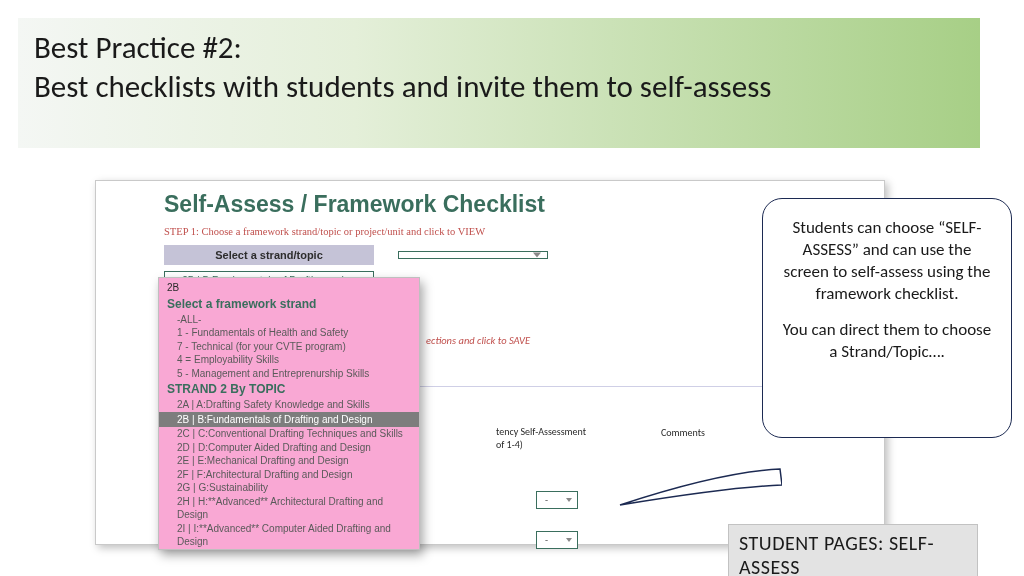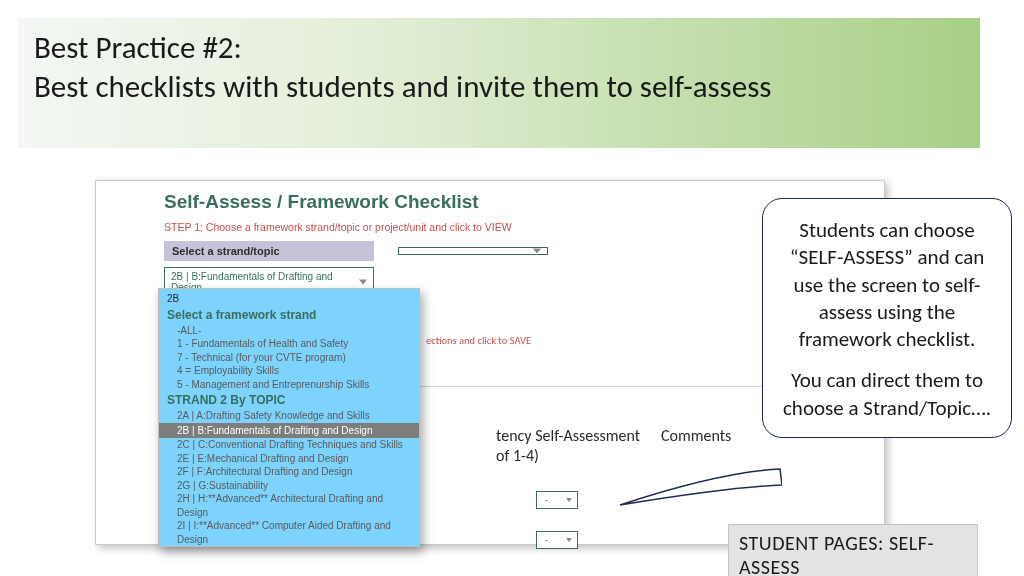--- a/index.html
+++ b/index.html
@@ -33,33 +33,35 @@
     background: #fff;
     border: 1px solid #c9c9c9;
     box-shadow: 3px 3px 8px rgba(0,0,0,0.25);
   }
   .panel-inner {
     padding: 10px 22px 8px 68px;
     font-family: Arial, sans-serif;
   }
   .panel-title {
     color: #3a6e5d;
-    font-size: 19px;
+    font-size: 23px;
     font-weight: bold;
     margin-bottom: 6px;
   }
   .step-text {
     color: #c0504d;
     font-size: 10.5px;
     margin: 8px 0 8px 0;
+    font-family: Liberation Serif, serif;
   }
   .selector-row {
     display: flex;
     gap: 24px;
     align-items: flex-start;
+    text-align: center;
   }
   .sel-block { }
   .sel-header {
     background: #c5c3d7;
     color: #2d2d2d;
     font-size: 11px;
     font-weight: bold;
     padding: 4px 8px;
     width: 210px;
   }
@@ -88,23 +90,23 @@
     position: absolute;
     left: 165px;
     top: 153px;
     font-size: 10.5px;
     color: #c0504d;
     white-space: nowrap;
   }
   .dropdown-popup {
     position: absolute;
     left: 158px;
-    top: 288px;
+    top: 277px;
     width: 262px;
-    background: #7dd3fc;
+    background: #f9a8d4;
     border: 1px solid #bfbfbf;
     box-shadow: 3px 5px 10px rgba(0,0,0,0.35);
     font-family: Arial, sans-serif;
     font-size: 10px;
     color: #5a5a5a;
     line-height: 1.35;
     z-index: 5;
   }
   .dropdown-popup .dd-first {
     color: #2a2a2a;
@@ -120,21 +122,21 @@
   .dropdown-popup .dd-item {
     padding: 0 8px 0 18px;
   }
   .dropdown-popup .dd-selected {
     background: #7d7d7d;
     color: #fff;
     padding: 1px 8px 1px 18px;
   }
   .underlay-rowhdr {
     position: absolute;
-    font-size: 16px;
+    font-size: 10px;
     color: #2a2a2a;
   }
   .underlay-comp { left: 497px; top: 425px; line-height:1.25;}
   .underlay-comm { left: 665px; top: 425px; }
   .underlay-drafting { position:absolute; left:270px; top:502px; font-size:10px; color:#444;}
   .underlay-code1 { position:absolute; left:165px; top:457px; font-size:10px; color:#333;}
   .underlay-code2 { position:absolute; left:165px; top:532px; font-size:10px; color:#333;}
   .underlay-ann { position:absolute; left:270px; top:532px; font-size:10px; color:#333;}
   .rate-box {
     position:absolute;
@@ -157,21 +159,21 @@
   .callout {
     position: absolute;
     left: 762px;
     top: 198px;
     width: 250px;
     height: 240px;
     background: #fff;
     border: 1.5px solid #1c2a52;
     border-radius: 20px;
     padding: 18px 16px;
-    font-size: 21px;
+    font-size: 17px;
     color: #1a1a1a;
     text-align: center;
     line-height: 1.3;
     z-index: 10;
   }
   .callout-tail {
     position: absolute;
     left: 610px;
     top: 467px;
     width: 172px;
@@ -211,21 +213,21 @@
           <span>2B | B:Fundamentals of Drafting and Design</span>
         </div>
       </div>
       <div class="sel-block">
         <div class="sel-select sel2">
           <span></span>
         </div>
       </div>
     </div>
   </div>
-  <div class="step2-partial" style="left:330px;">ections and click to SAVE</div>
+  <div class="step2-partial" style="left:330px;font-style:italic;">ections and click to SAVE</div>
 
   <div class="underlay-line" style="top:205px; width:550px;"></div>
   <div class="underlay-rowhdr underlay-comp" style="left:400px; top:245px; white-space:pre-line;">tency Self-Assessment
 of 1-4)</div>
   <div class="underlay-rowhdr underlay-comm" style="left:565px; top:245px;">Comments</div>
   <div class="underlay-code1" style="left:70px; top:277px;">2.E</div>
   <div class="underlay-drafting" style="left:175px; top:322px;">related drafting materials.</div>
   <div class="underlay-code2" style="left:70px; top:352px;">2.B.01.02</div>
   <div class="underlay-ann" style="left:175px; top:352px;">Annotate a drawing by using</div>
   <div class="rate-box" style="left:440px; top:310px;">
@@ -245,20 +247,21 @@
       <div class="dd-item">1 - Fundamentals of Health and Safety</div>
       <div class="dd-item">7 - Technical (for your CVTE program)</div>
       <div class="dd-item">4 = Employability Skills</div>
       <div class="dd-item">5 - Management and Entreprenurship Skills</div>
     </div>
   <div class="dd-group">STRAND 2 By TOPIC</div>
   <div id="dd-b">
       <div class="dd-item">2A | A:Drafting Safety Knowledge and Skills</div>
       <div class="dd-selected">2B | B:Fundamentals of Drafting and Design</div>
       <div class="dd-item">2C | C:Conventional Drafting Techniques and Skills</div>
+      <div class="dd-item">2D | D:Computer Aided Drafting and Design</div>
       <div class="dd-item">2E | E:Mechanical Drafting and Design</div>
       <div class="dd-item">2F | F:Architectural Drafting and Design</div>
       <div class="dd-item">2G | G:Sustainability</div>
       <div class="dd-item">2H | H:**Advanced** Architectural Drafting and Design</div>
       <div class="dd-item">2I | I:**Advanced** Computer Aided Drafting and Design</div>
     </div>
 </div>
 
 <div class="callout">
   <div>Students can choose “SELF-ASSESS” and can use the screen to self-assess using the framework checklist.</div>

